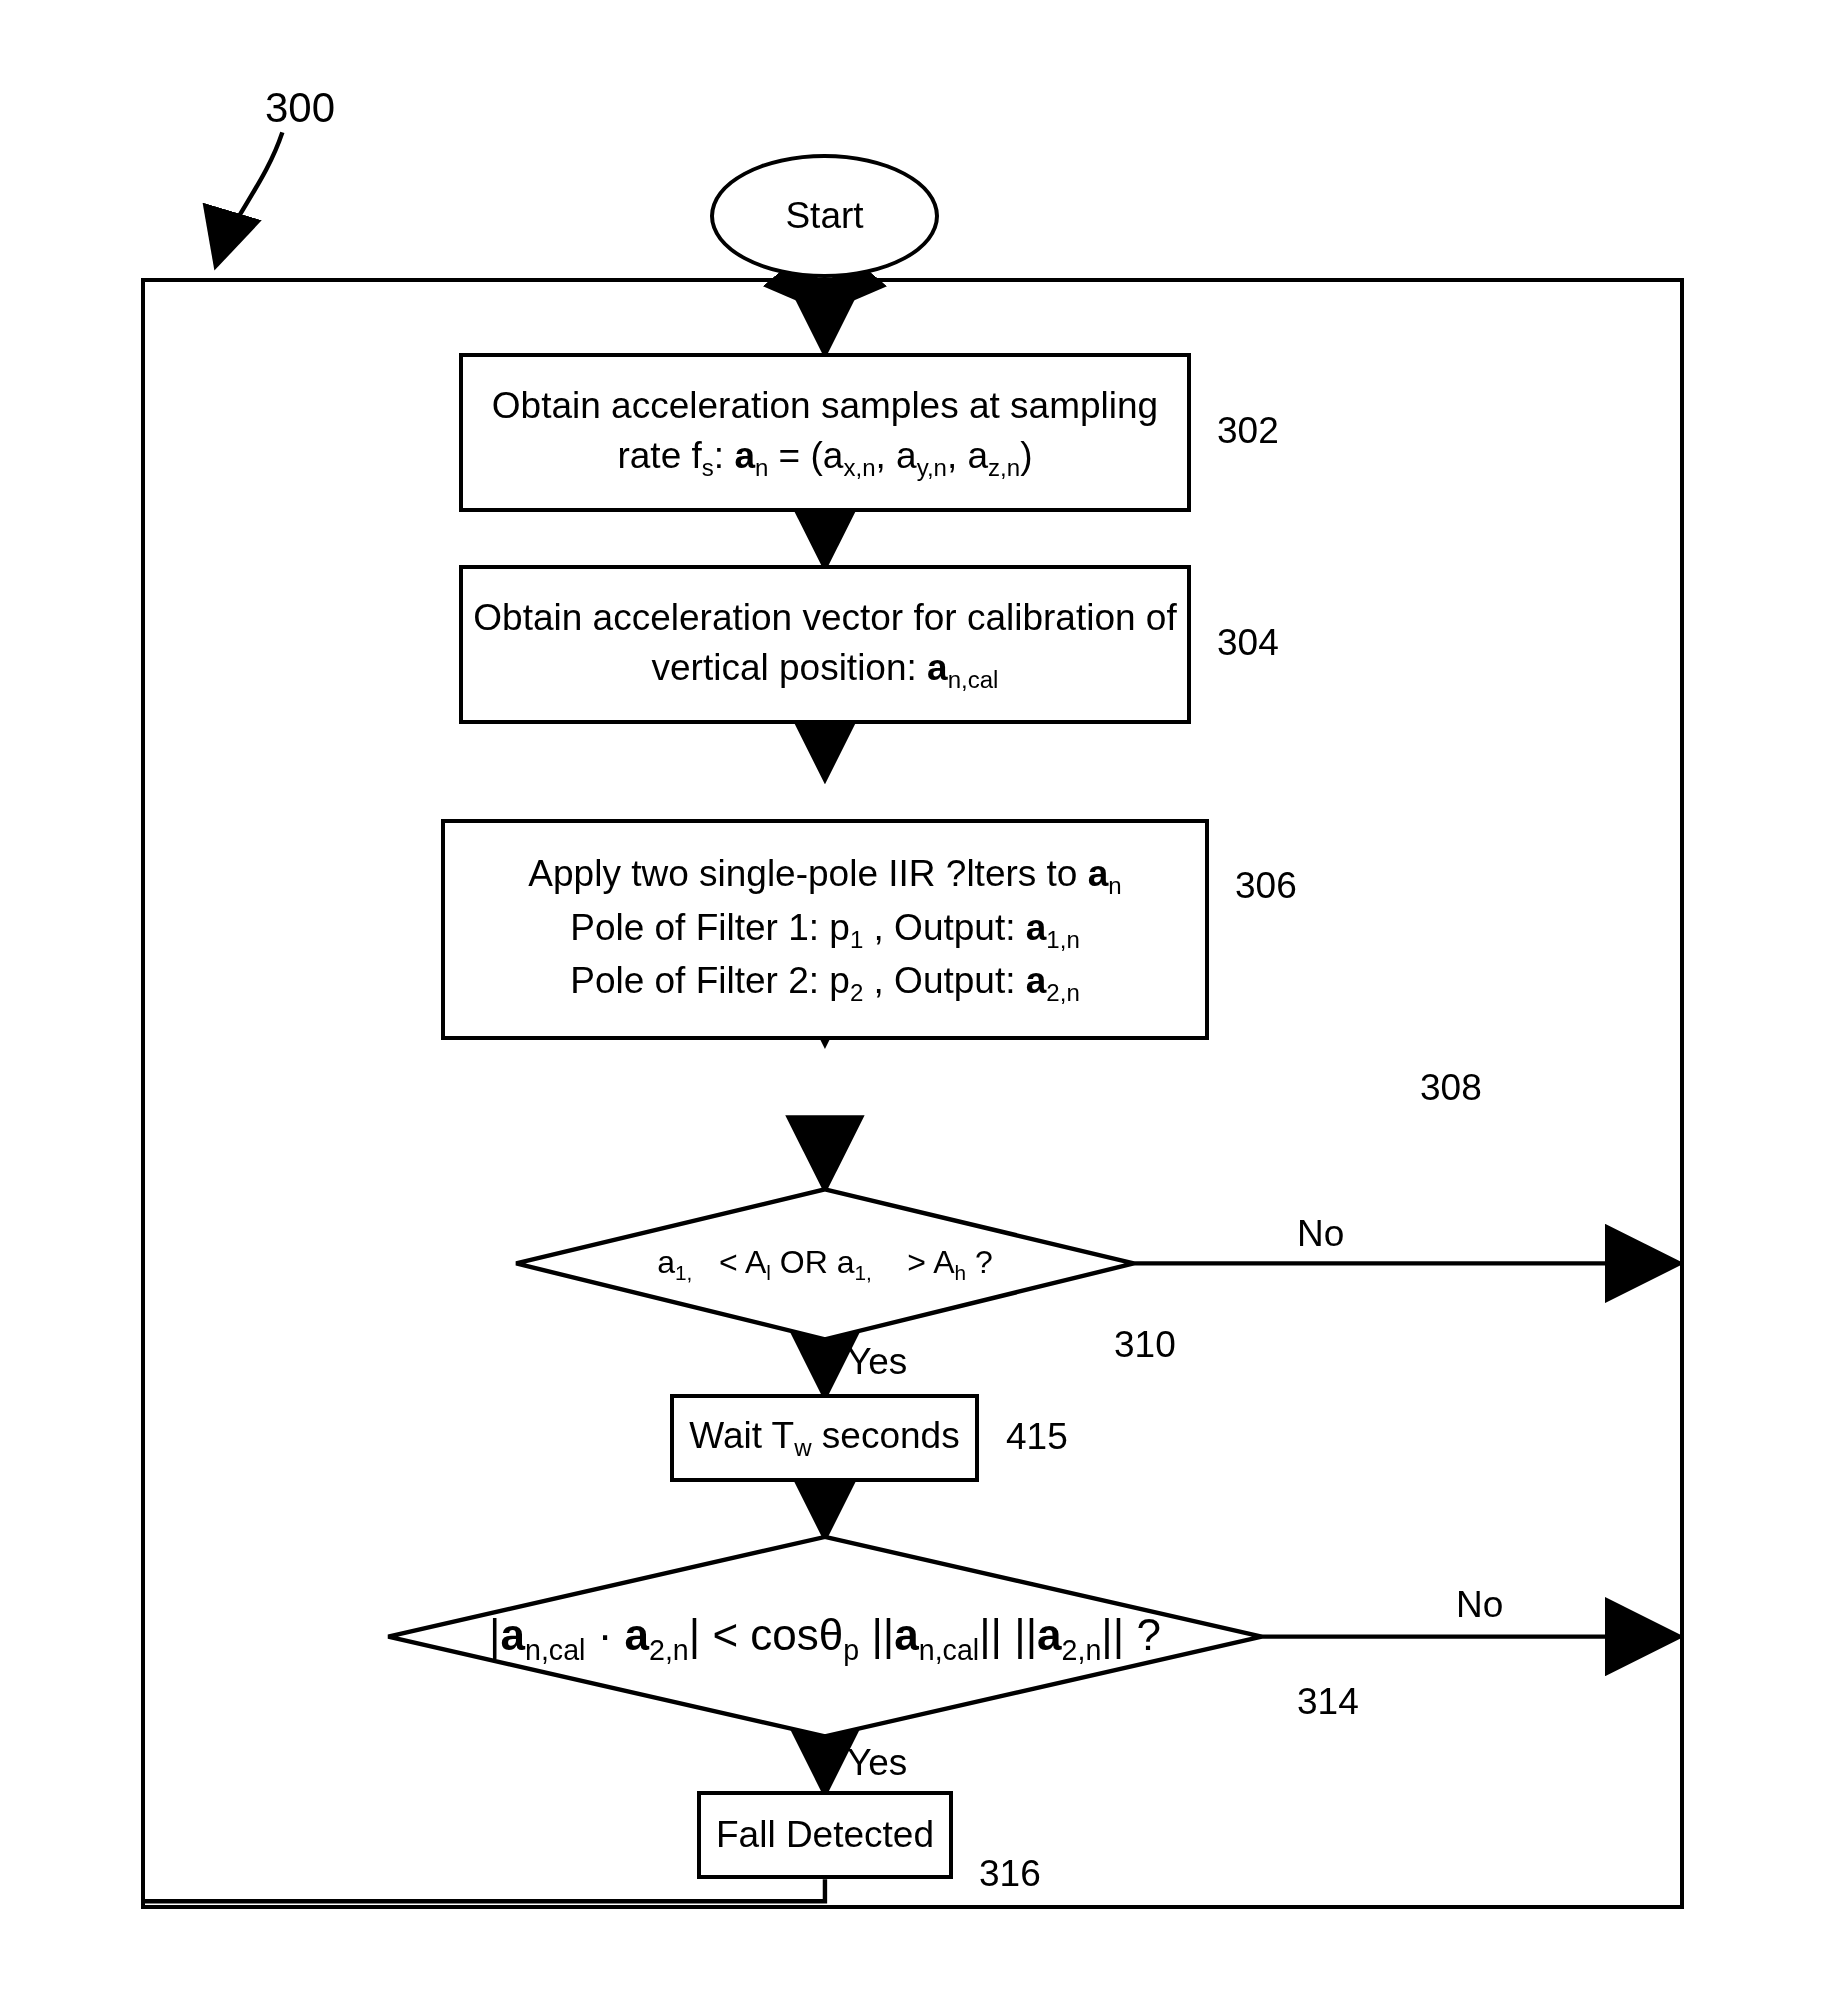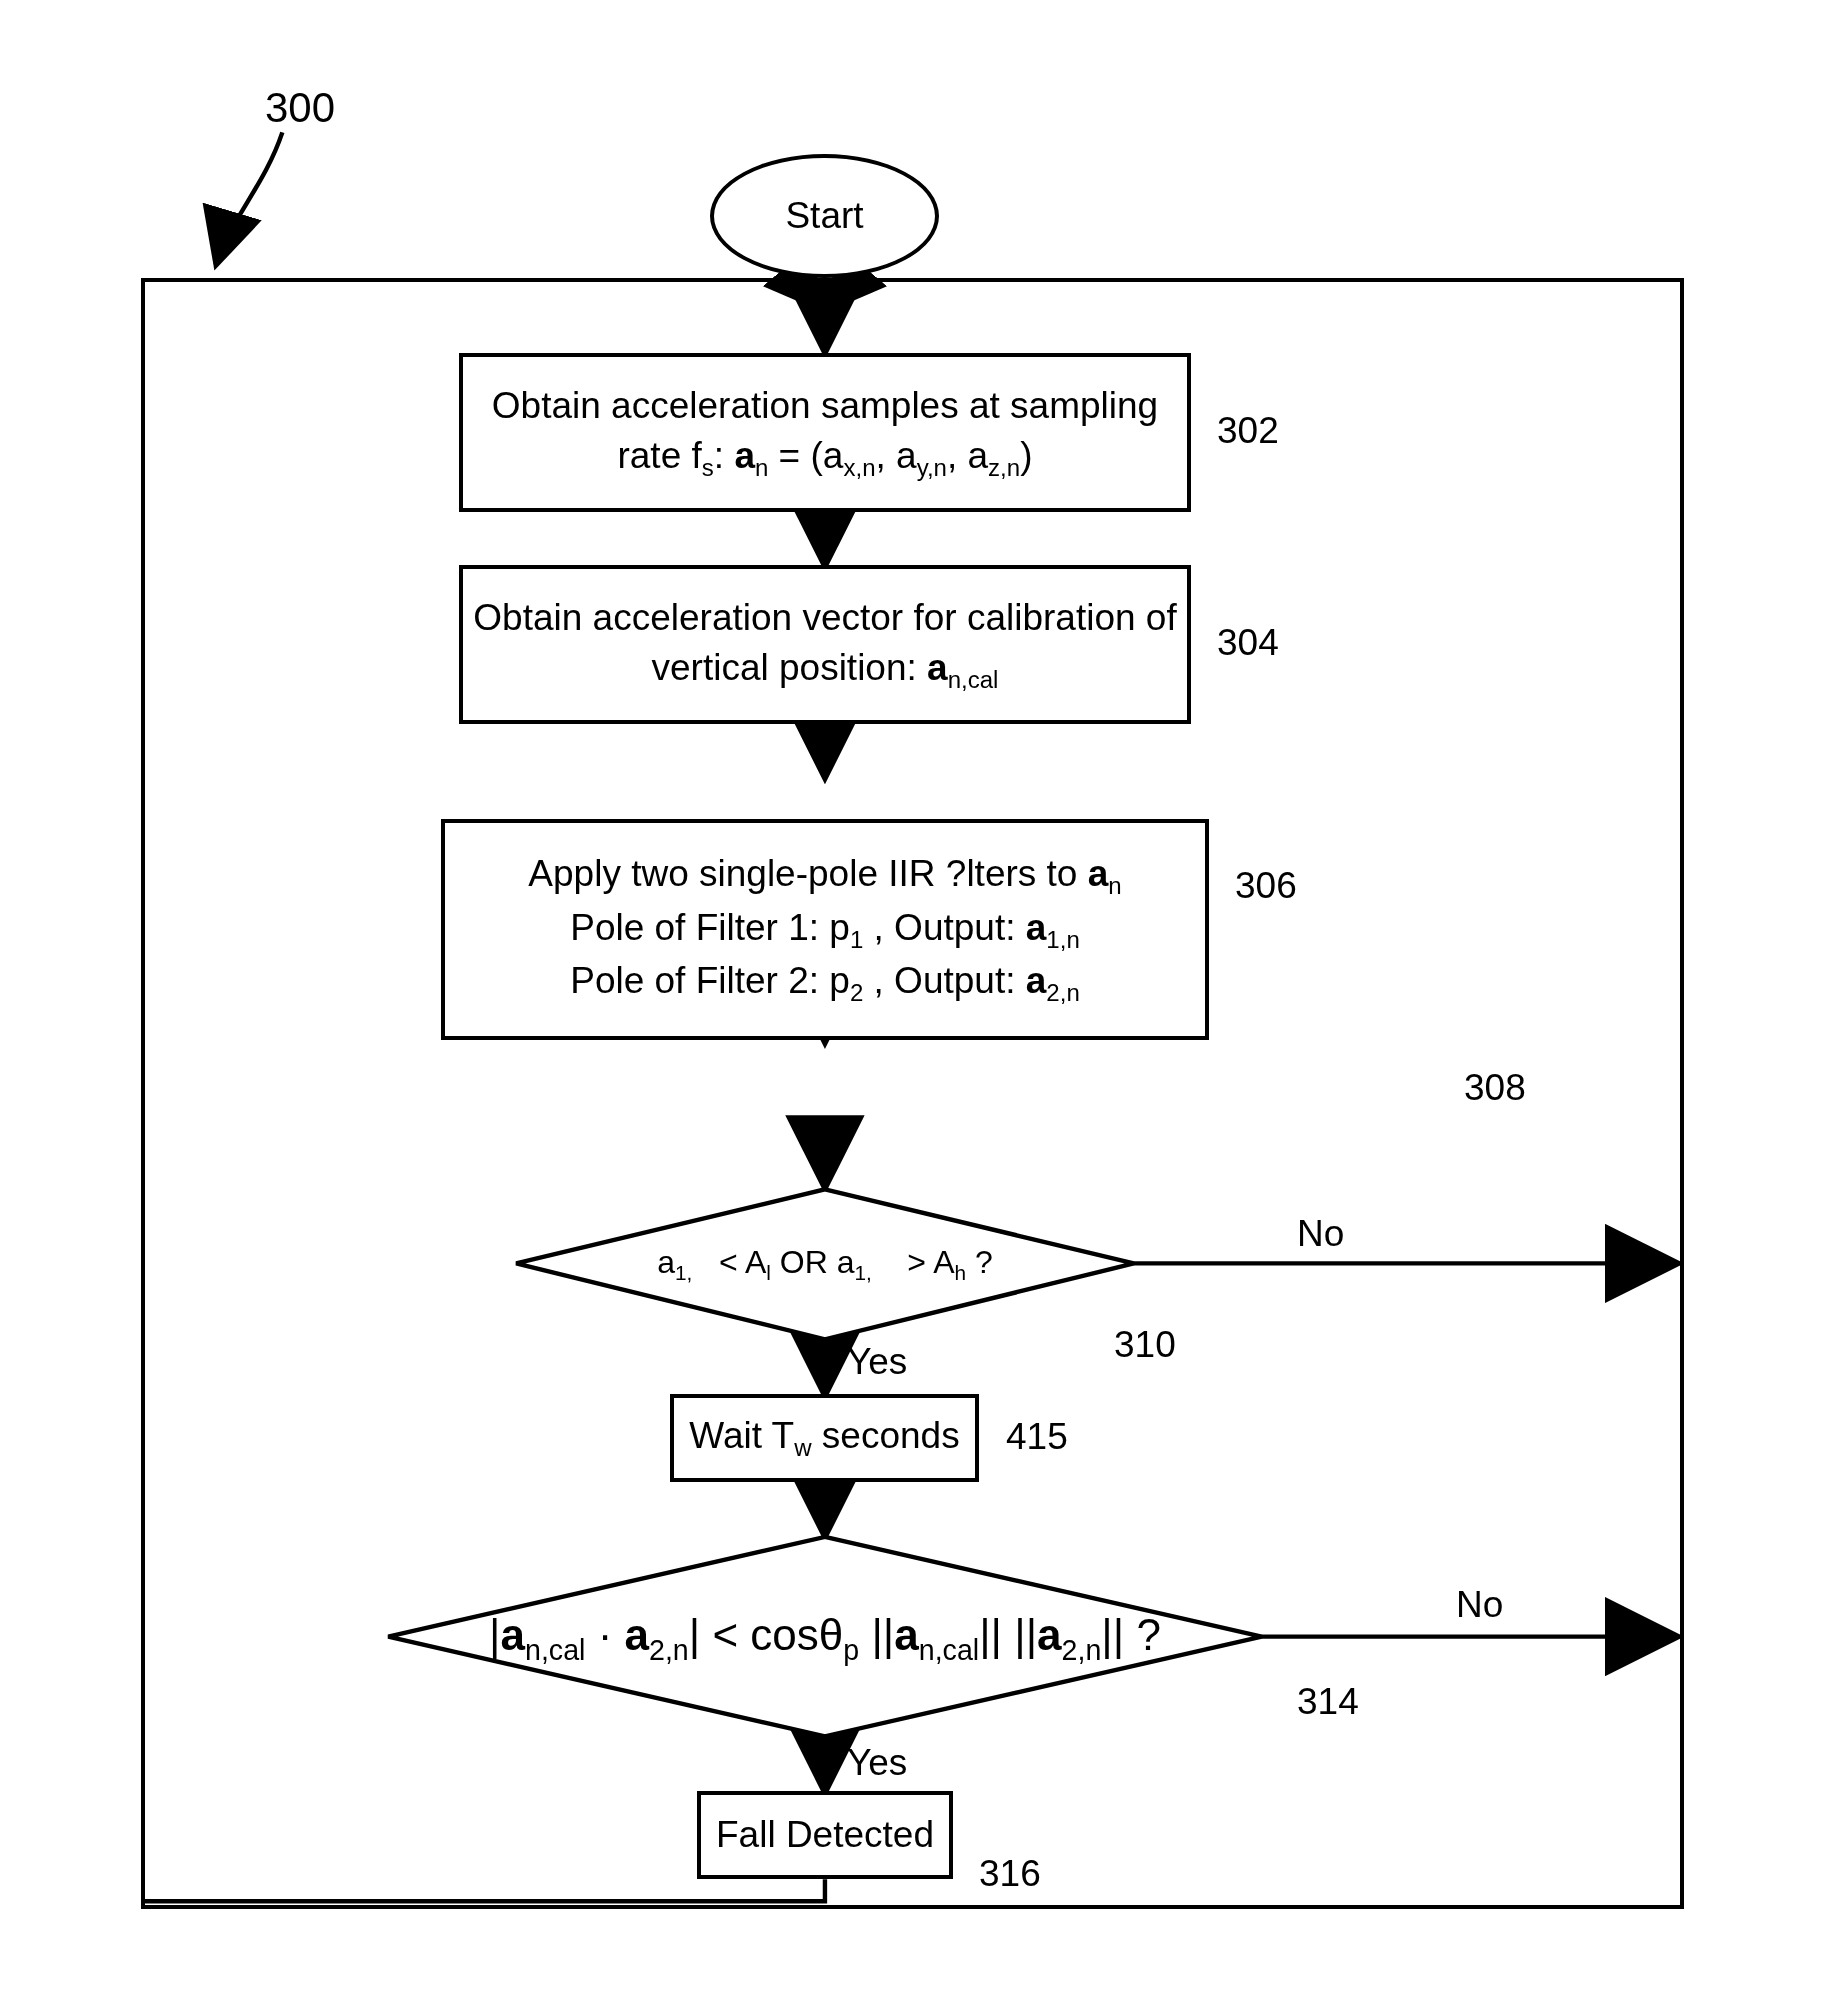--- a/index.html
+++ b/index.html
@@ -133,21 +133,21 @@
   <div class="shape rect" style="left:459px; top:565px; width:732px; height:159px;">
     <span>Obtain acceleration vector for calibration of vertical position: <b>a</b><sub>n,cal</sub></span>
   </div>
   <div class="ref" style="left:1217px; top:622px;">304</div>
 
   <div class="shape rect" style="left:441px; top:776px; width:768px; height:221px; padding:0 17.6px;margin-top:43px;">
     <span>Apply two single-pole IIR ?lters to <b>a</b><sub>n</sub><br>Pole of Filter 1: p<sub>1</sub> , Output: <b>a</b><sub>1,n</sub><br>Pole of Filter 2: p<sub>2</sub> , Output: <b>a</b><sub>2,n</sub></span>
   </div>
   <div class="ref" style="left:1235px; top:865px;">306</div>
 
-  <div class="ref" style="left:1420px; top:1067px;margin-left:44px;">308</div>
+  <div class="ref" style="left:1420px; top:1067px;">308</div>
 
   <div class="shape" style="left:547px; top:1231px; width:556px; height:66px; font-size:32px; background:transparent;">
     <span>a<sub>1,</sub>&nbsp;&nbsp; &lt; A<sub>l</sub> OR a<sub>1,</sub>&nbsp;&nbsp;&nbsp; &gt; A<sub>h</sub> ?</span>
   </div>
   <div class="ref" style="left:1114px; top:1284px;margin-top:40px;">310</div>
   <div class="edge-label" style="left:1297px; top:1213px;">No</div>
   <div class="edge-label" style="left:847px; top:1341px;">Yes</div>
 
   <div class="shape rect" style="left:670px; top:1394px; width:309px; height:88px;">
     <span>Wait T<sub>w</sub> seconds</span>

